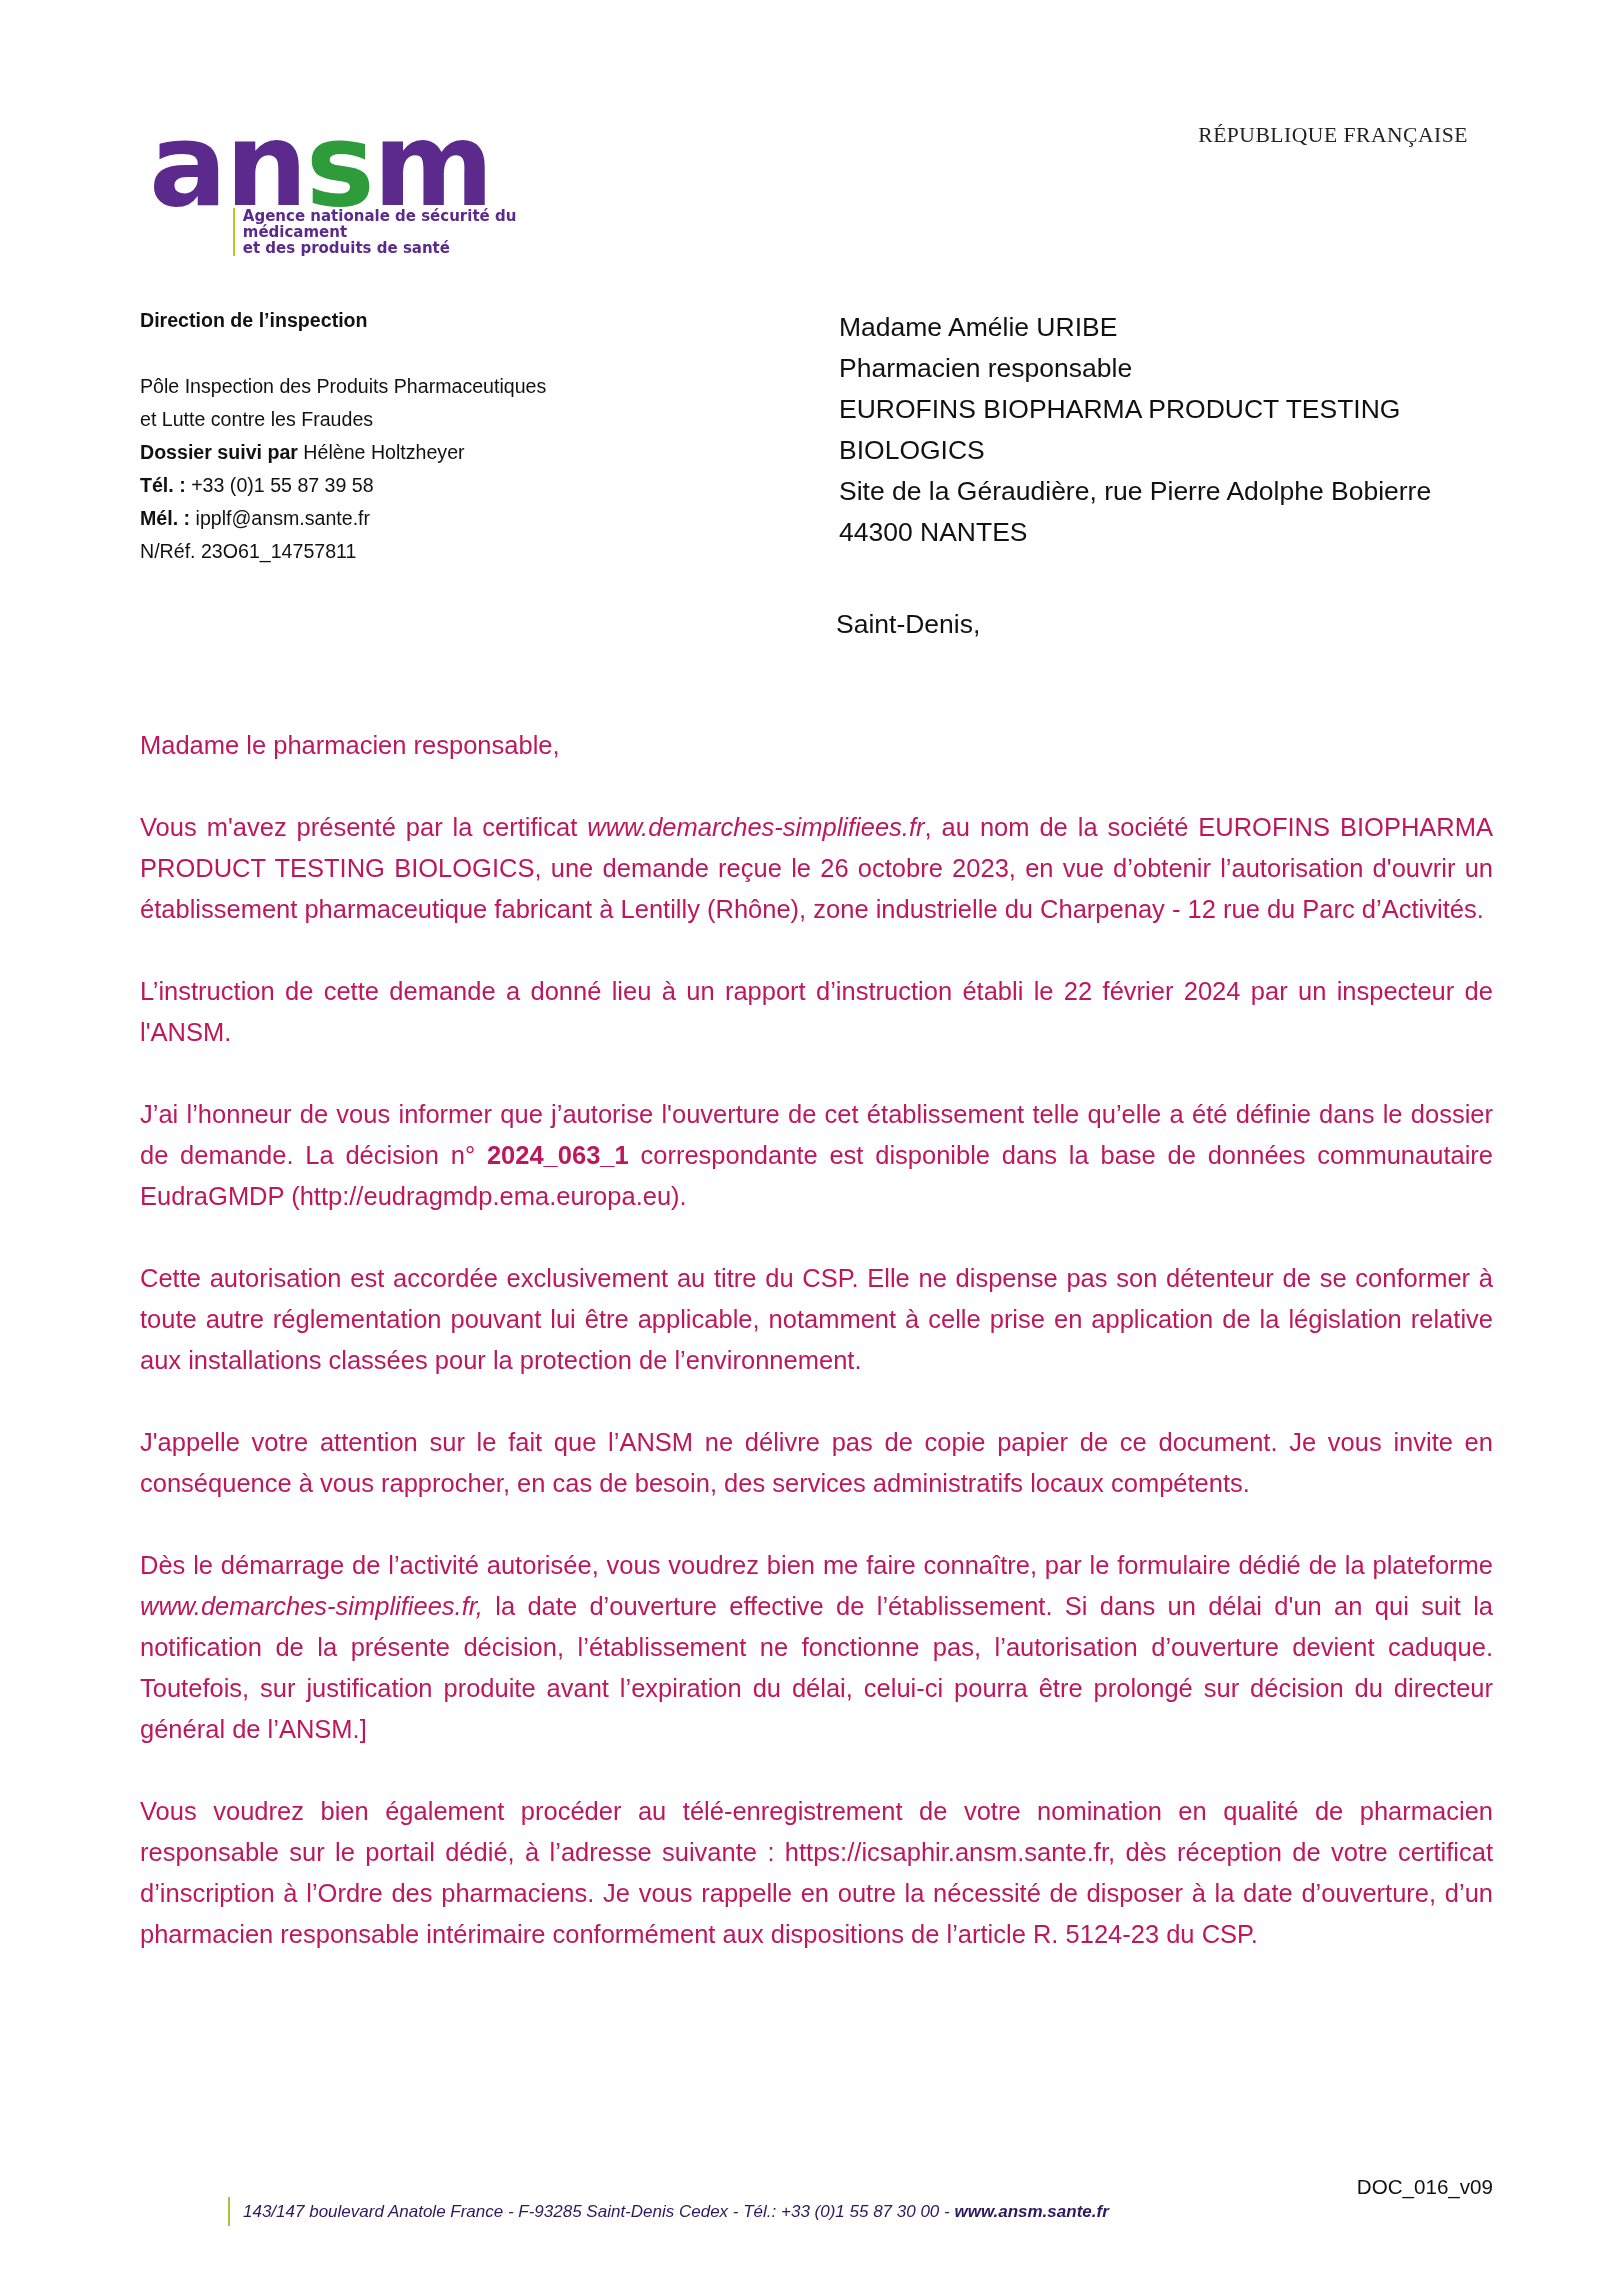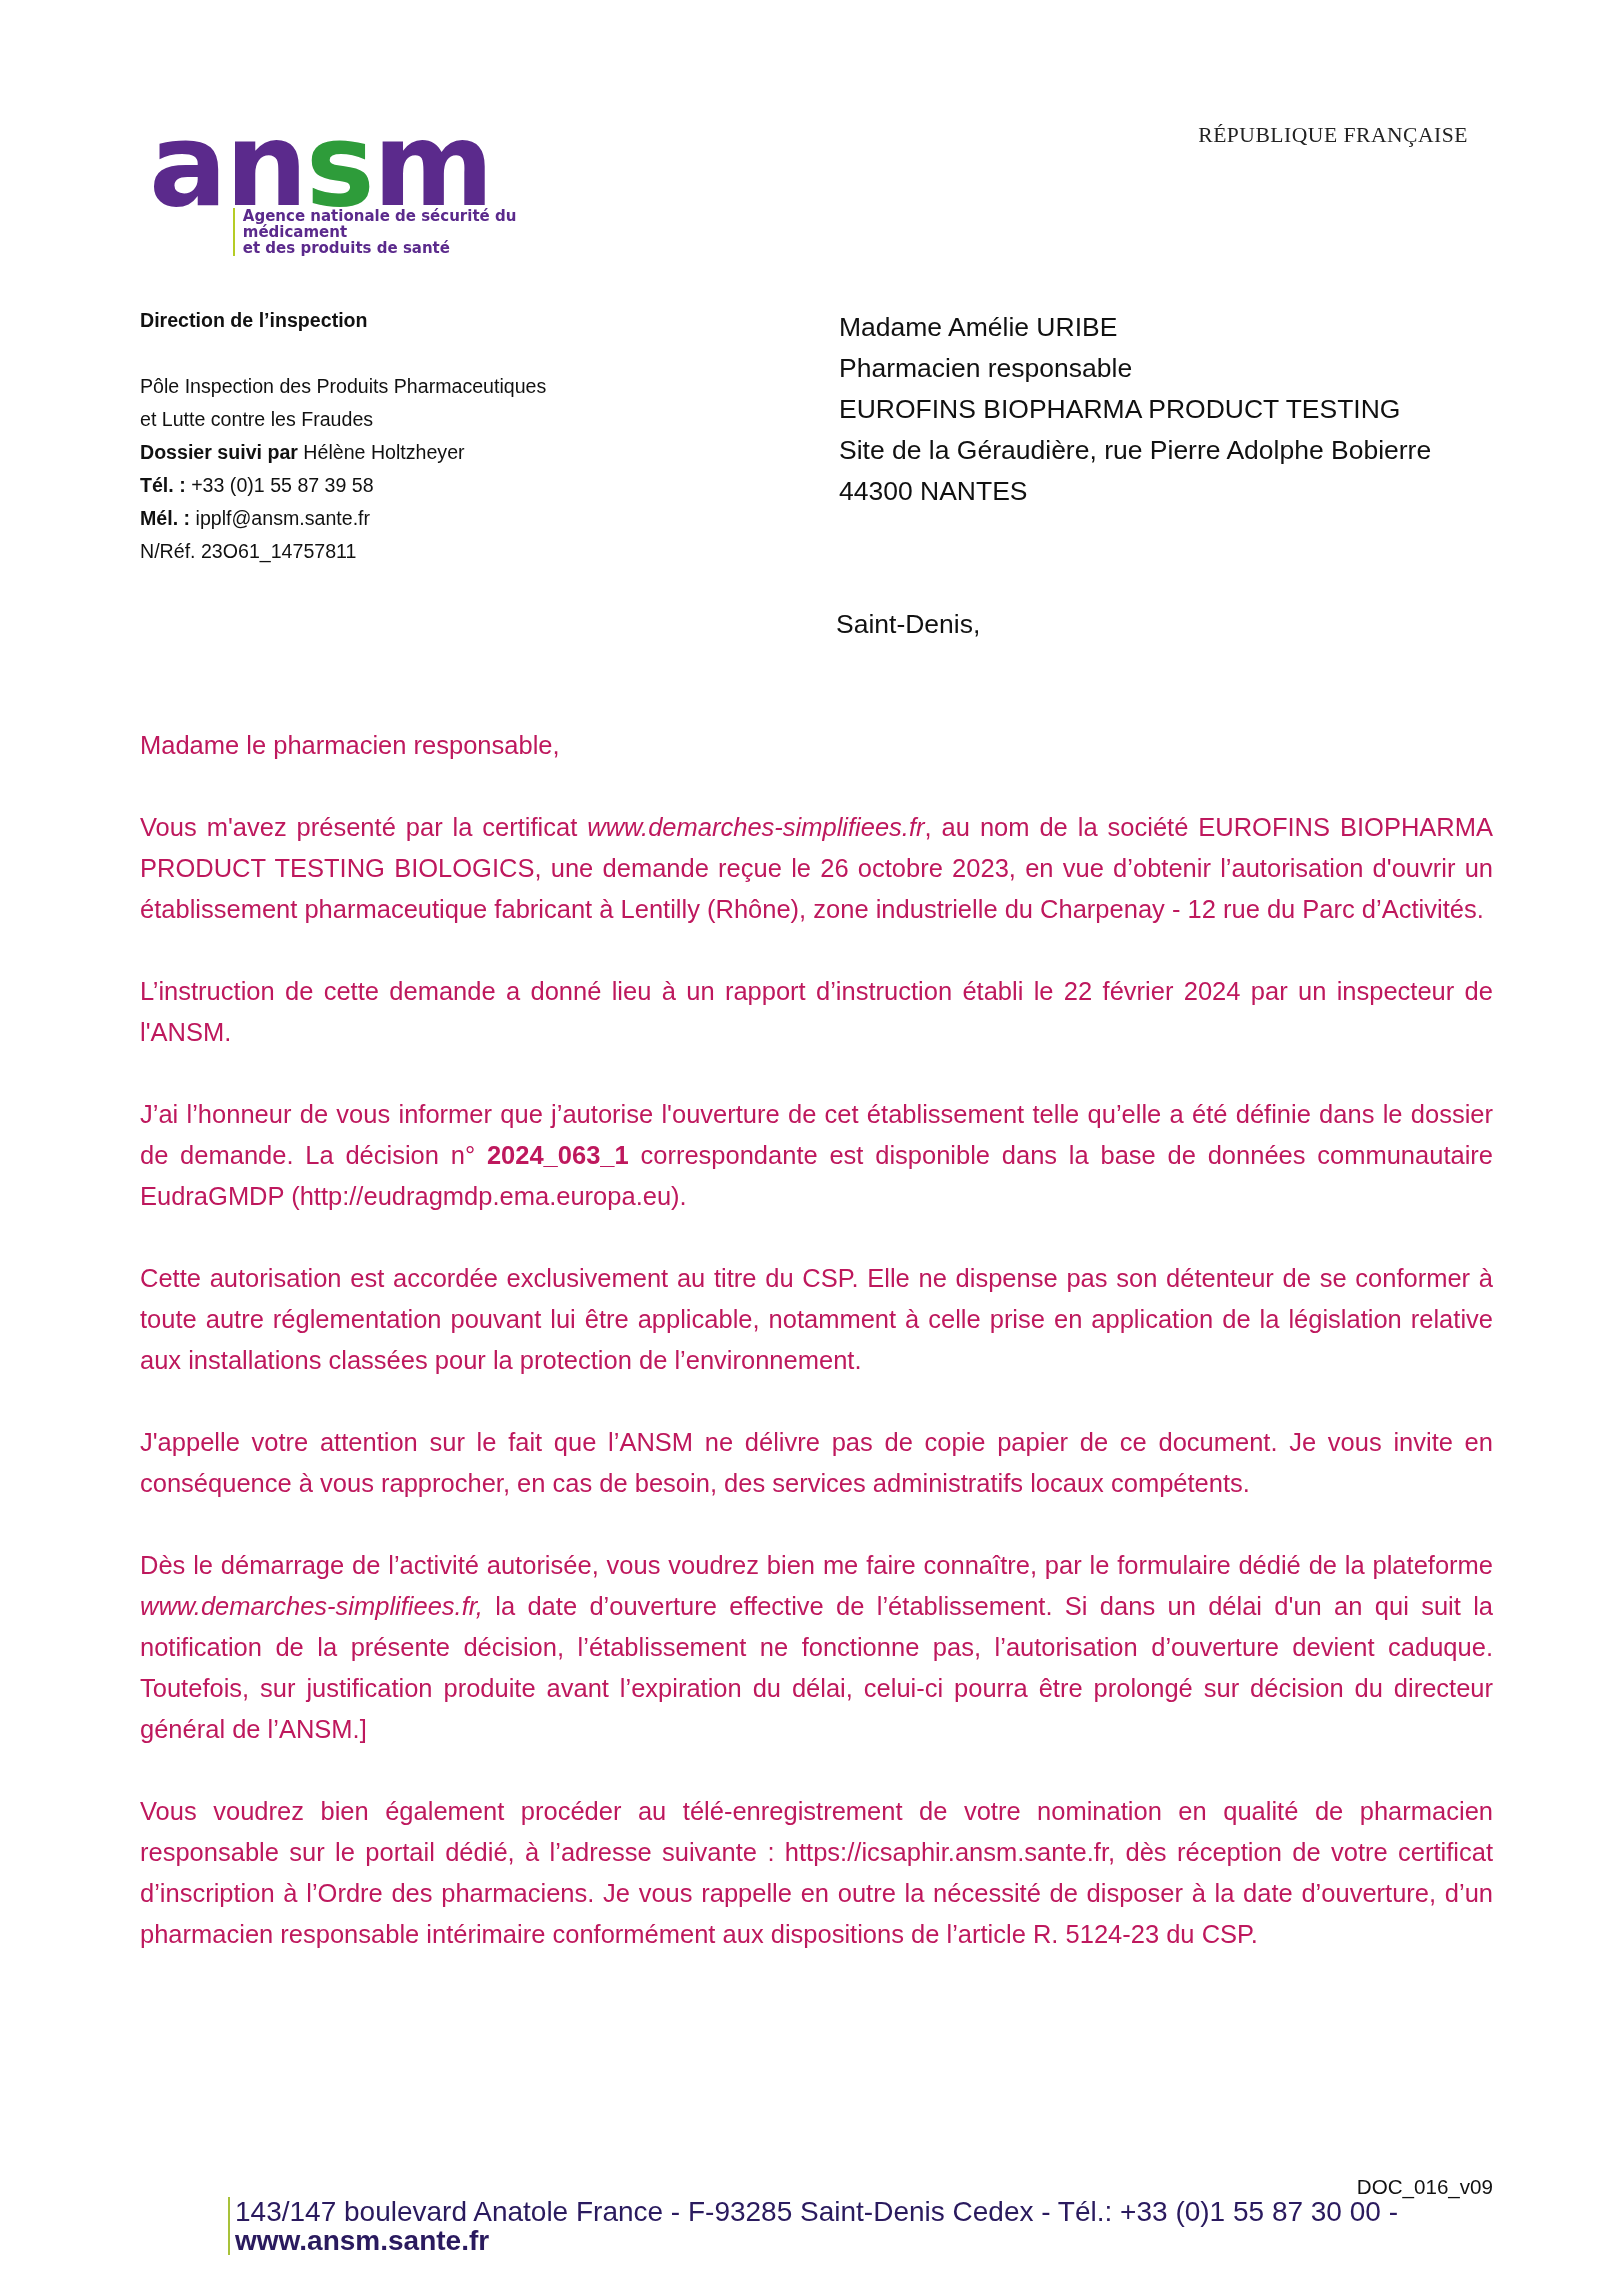--- a/index.html
+++ b/index.html
@@ -30,22 +30,22 @@
 
   
   .body { position: absolute; left: 140px; top: 725px; width: 1353px; font-size: 25.5px;
           line-height: 41px; color: #be185d; }
   .body p { margin: 0 0 41px 0; text-align: justify; }
   .body p.salutation { margin-bottom: 41px; text-align: left; }
   .body em { font-style: italic; }
   .body strong { font-weight: bold; }
 
   .docref { position: absolute; right: 128px; top: 2167px; font-size: 20.6px; color: #111; margin-top: 8px; }
-  .footer { position: absolute; left: 228px; top: 2197px; padding-left: 5px; border-left: 2.9px solid #a8c23a;
-            font-size: 28px; line-height: 29px; color: #2a1a5e; }
+  .footer { position: absolute; left: 228px; top: 2197px; padding-left: 13px; border-left: 2.9px solid #a8c23a;
+            font-size: 17px; line-height: 29px; color: #2a1a5e; font-style: italic; }
   .footer strong { font-weight: bold; }
 </style>
 </head>
 <body>
 
 <div class="logo">
   <div class="logo-word"><span>an</span><span class="s">s</span><span>m</span></div>
   <div class="logo-sub">
     <div>Agence nationale de sécurité du médicament</div>
     <div>et des produits de santé</div>
@@ -62,20 +62,21 @@
   <div><span class="b">Dossier suivi par</span><span> Hélène Holtzheyer</span></div>
   <div><span class="b">Tél. :</span><span> +33 (0)1 55 87 39 58</span></div>
   <div><span class="b">Mél. :</span><span> ipplf@ansm.sante.fr</span></div>
   <div>N/Réf.  23O61_14757811</div>
 </div>
 
 <div class="recipient">
   <div>Madame Amélie URIBE</div>
   <div>Pharmacien responsable</div>
   <div>EUROFINS BIOPHARMA PRODUCT TESTING</div>
+  <div>BIOLOGICS</div>
   <div>Site de la Géraudière, rue Pierre Adolphe Bobierre</div>
   <div>44300  NANTES</div>
 </div>
 
 <div class="place">Saint-Denis,</div>
 
 <div class="body">
   <p class="salutation">Madame le pharmacien responsable,</p>
   <p><span>Vous m'avez présenté par la certificat </span><em>www.demarches-simplifiees.fr</em><span>, au nom de la société EUROFINS BIOPHARMA PRODUCT TESTING BIOLOGICS, une demande reçue le 26 octobre 2023, en vue d’obtenir l’autorisation d'ouvrir un établissement pharmaceutique fabricant à Lentilly (Rhône), zone industrielle du Charpenay - 12 rue du Parc d’Activités.</span></p>
   <p>L’instruction de cette demande a donné lieu à un rapport d’instruction établi le 22 février 2024 par un inspecteur de l'ANSM.</p>

